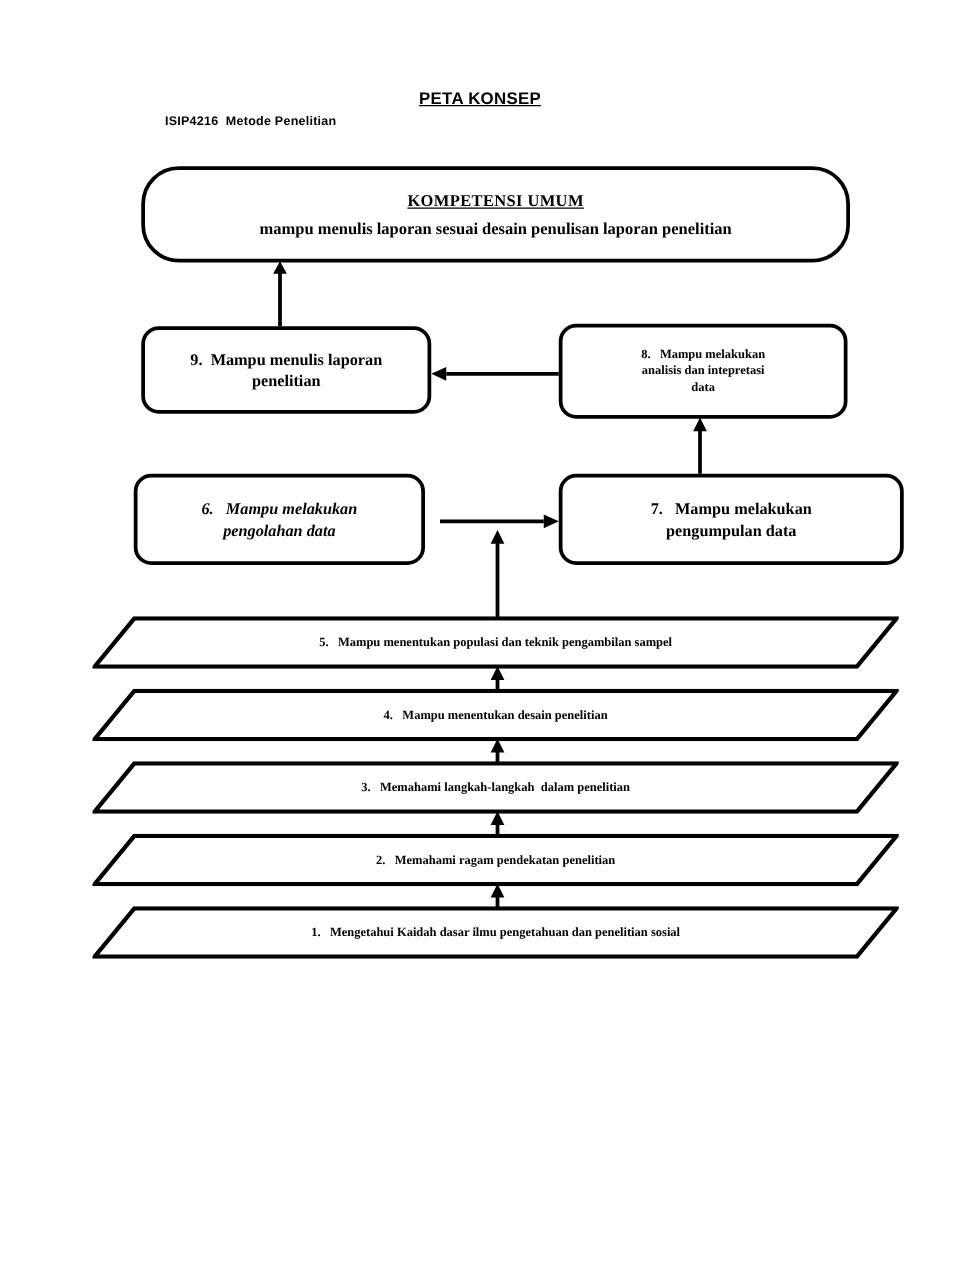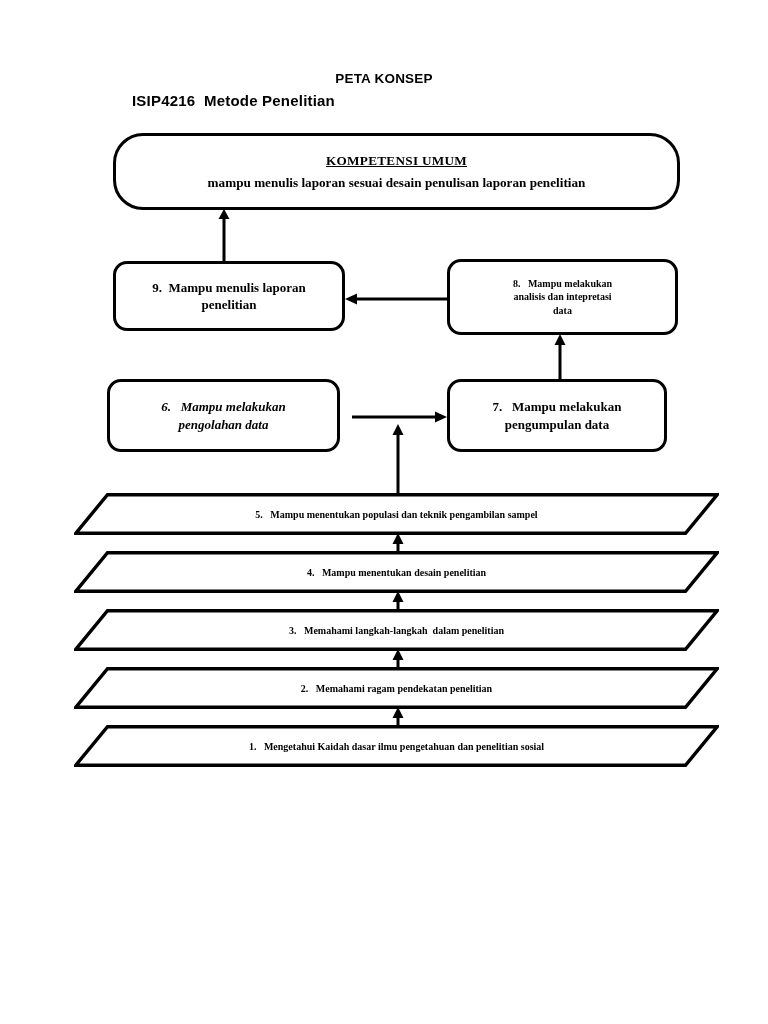--- a/index.html
+++ b/index.html
@@ -27,28 +27,29 @@
   .hdr-title {
     position: absolute;
     left: 0;
     top: 71px;
     width: 768px;
     text-align: center;
     font-family: "Liberation Sans", sans-serif;
     font-weight: bold;
     font-size: 13.5px;
     letter-spacing: .2px;
+    text-decoration: underline;
   }
   .hdr-course {
     position: absolute;
     left: 118px;
     top: 92px;
     font-family: "Liberation Sans", sans-serif;
     font-weight: bold;
-    font-size: 15px;
+    font-size: 10px;
     letter-spacing: .2px;
     white-space: pre;
     padding-left: 14px;
   }
 
   
   .rbox {
     position: absolute;
     box-sizing: border-box;
     border: 3px solid #000;
@@ -88,21 +89,21 @@
     font-size: 10px;
     padding: 0 10px;
   }
   #box-6 {
     left: 107px; top: 379px; width: 233px; height: 73px;
     font-size: 13px;
     padding: 16px 10px;
     font-style: italic;
   }
   #box-7 {
-    left: 447px; top: 379px; width: 220px; height: 73px;
+    left: 447px; top: 379px; width: 276px; height: 73px;
     font-size: 13px;
     padding: 0 10px;
     justify-content: center;
   }
 
   
   .prow {
     position: absolute;
     left: 74px;
     width: 645px;

